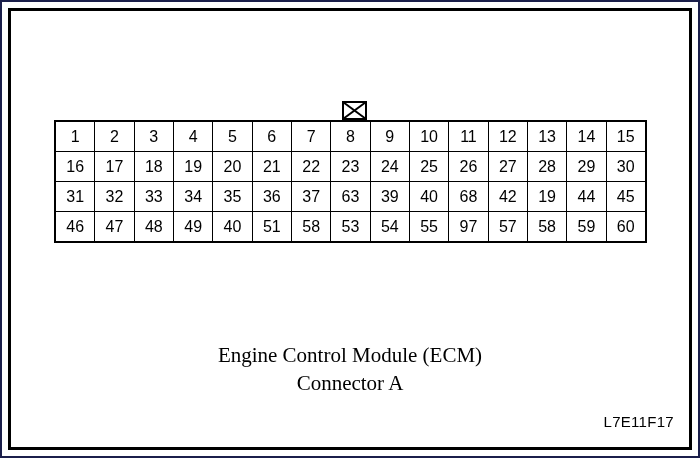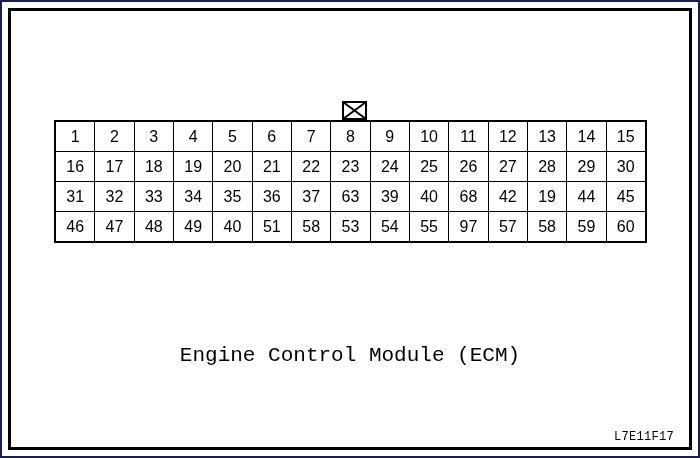--- a/index.html
+++ b/index.html
@@ -94,37 +94,37 @@
     height: 100%;
   }
 
   
   #caption {
     position: absolute;
     left: 0;
     right: 0;
     top: 340px;
     text-align: center;
-    font-family: Liberation Mono, monospace;
+    font-family: Liberation Serif, serif;
     font-size: 21px;
     line-height: 1.32;
     color: #000000;
   }
   #caption .cap-line {
     display: block;
     white-space: nowrap;
   }
 
   
   #reference-code {
     position: absolute;
     right: 24px;
-    bottom: 12px;
-    font-family: Liberation Mono, monospace;
-    font-size: 12px;
+    bottom: 26px;
+    font-family: Liberation Sans, sans-serif;
+    font-size: 15px;
     letter-spacing: 0.3px;
     color: #000000;
   }
 </style>
 </head>
 <body>
 
 <div id="figure">
 
   <div id="inner-border"></div>
@@ -211,17 +211,18 @@
         <div class="pin-cell">58</div>
         <div class="pin-cell">59</div>
         <div class="pin-cell">60</div>
       </div>
 
     </div>
   </div>
 
   <div id="caption">
     <span class="cap-line">Engine Control Module (ECM)</span>
+    <span class="cap-line">Connector A</span>
   </div>
 
   <div id="reference-code">L7E11F17</div>
 
 </div>
 
 </body></html>

